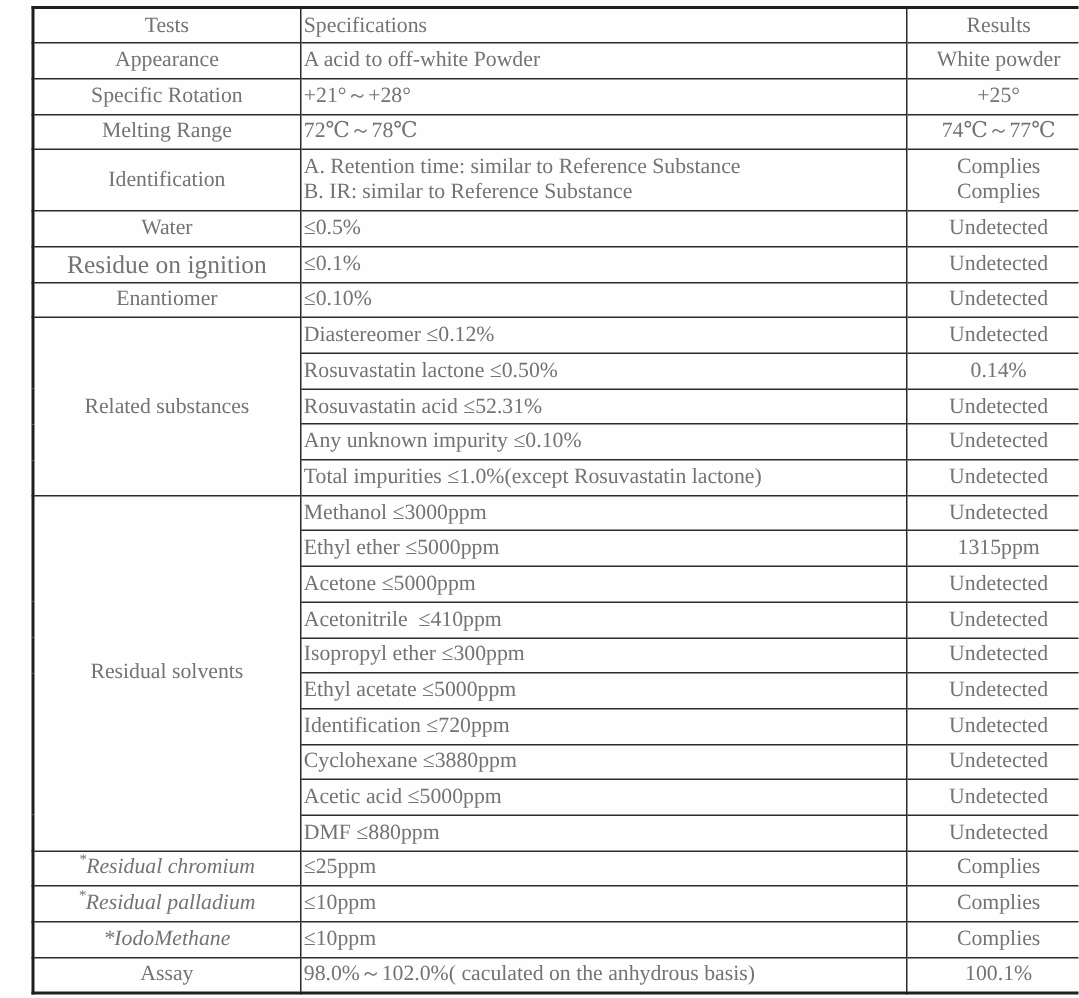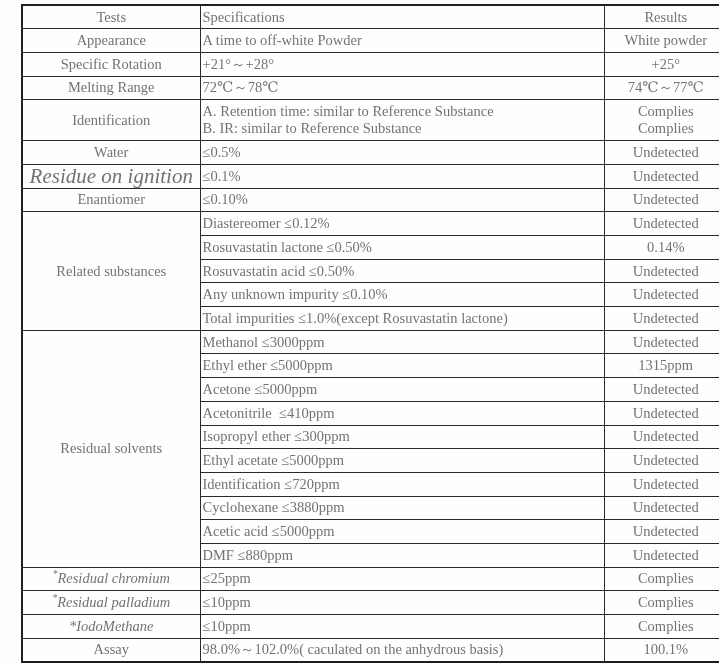--- a/index.html
+++ b/index.html
@@ -39,21 +39,21 @@
     padding: 0 2px;
     vertical-align: middle;
     overflow: hidden;
   }
   tr.r  { height: 23.7px; }
   tr.r2 { height: 41px; }
   .c-test   { text-align: center; }
   .c-spec   { text-align: left; padding-left: 2px; white-space: pre-wrap; }
   .c-res    { text-align: center; }
   th.c-spec { text-align: left; }
-  .t-large  { font-size: 21px; font-style: italic; }
+  .t-large  { font-size: 17px; }
   .t-italic { font-style: italic; margin-top: 40px; }
   .t-italic sup {
     font-size: 10px;
     line-height: 0;
     vertical-align: super;
     font-style: italic;
   }
   .ln { display: block; }
 </style>
 </head>
@@ -69,21 +69,21 @@
     <thead>
       <tr class="r">
         <th class="c-test">Tests</th>
         <th class="c-spec">Specifications</th>
         <th class="c-res">Results</th>
       </tr>
     </thead>
     <tbody id="table-body">
         <tr class="r">
           <td class="c-test">Appearance</td>
-          <td class="c-spec"><span class="ln">A time to off-white Powder</span></td>
+          <td class="c-spec"><span class="ln">A acid to off-white Powder</span></td>
           <td class="c-res">
             <span class="ln">White powder</span>
           </td>
         </tr>
         <tr class="r">
           <td class="c-test">Specific Rotation</td>
           <td class="c-spec"><span class="ln">+21°～+28°</span></td>
           <td class="c-res">
             <span class="ln">+25°</span>
           </td>
@@ -127,21 +127,21 @@
         <tr class="r">
           <td class="c-test" rowspan="5">Related substances</td>
           <td class="c-spec">Diastereomer ≤0.12%</td>
           <td class="c-res">Undetected</td>
         </tr>
         <tr class="r">
           <td class="c-spec">Rosuvastatin lactone ≤0.50%</td>
           <td class="c-res">0.14%</td>
         </tr>
         <tr class="r">
-          <td class="c-spec">Rosuvastatin acid ≤0.50%</td>
+          <td class="c-spec">Rosuvastatin acid ≤52.31%</td>
           <td class="c-res">Undetected</td>
         </tr>
         <tr class="r">
           <td class="c-spec">Any unknown impurity ≤0.10%</td>
           <td class="c-res">Undetected</td>
         </tr>
         <tr class="r">
           <td class="c-spec">Total impurities ≤1.0%(except Rosuvastatin lactone)</td>
           <td class="c-res">Undetected</td>
         </tr>

